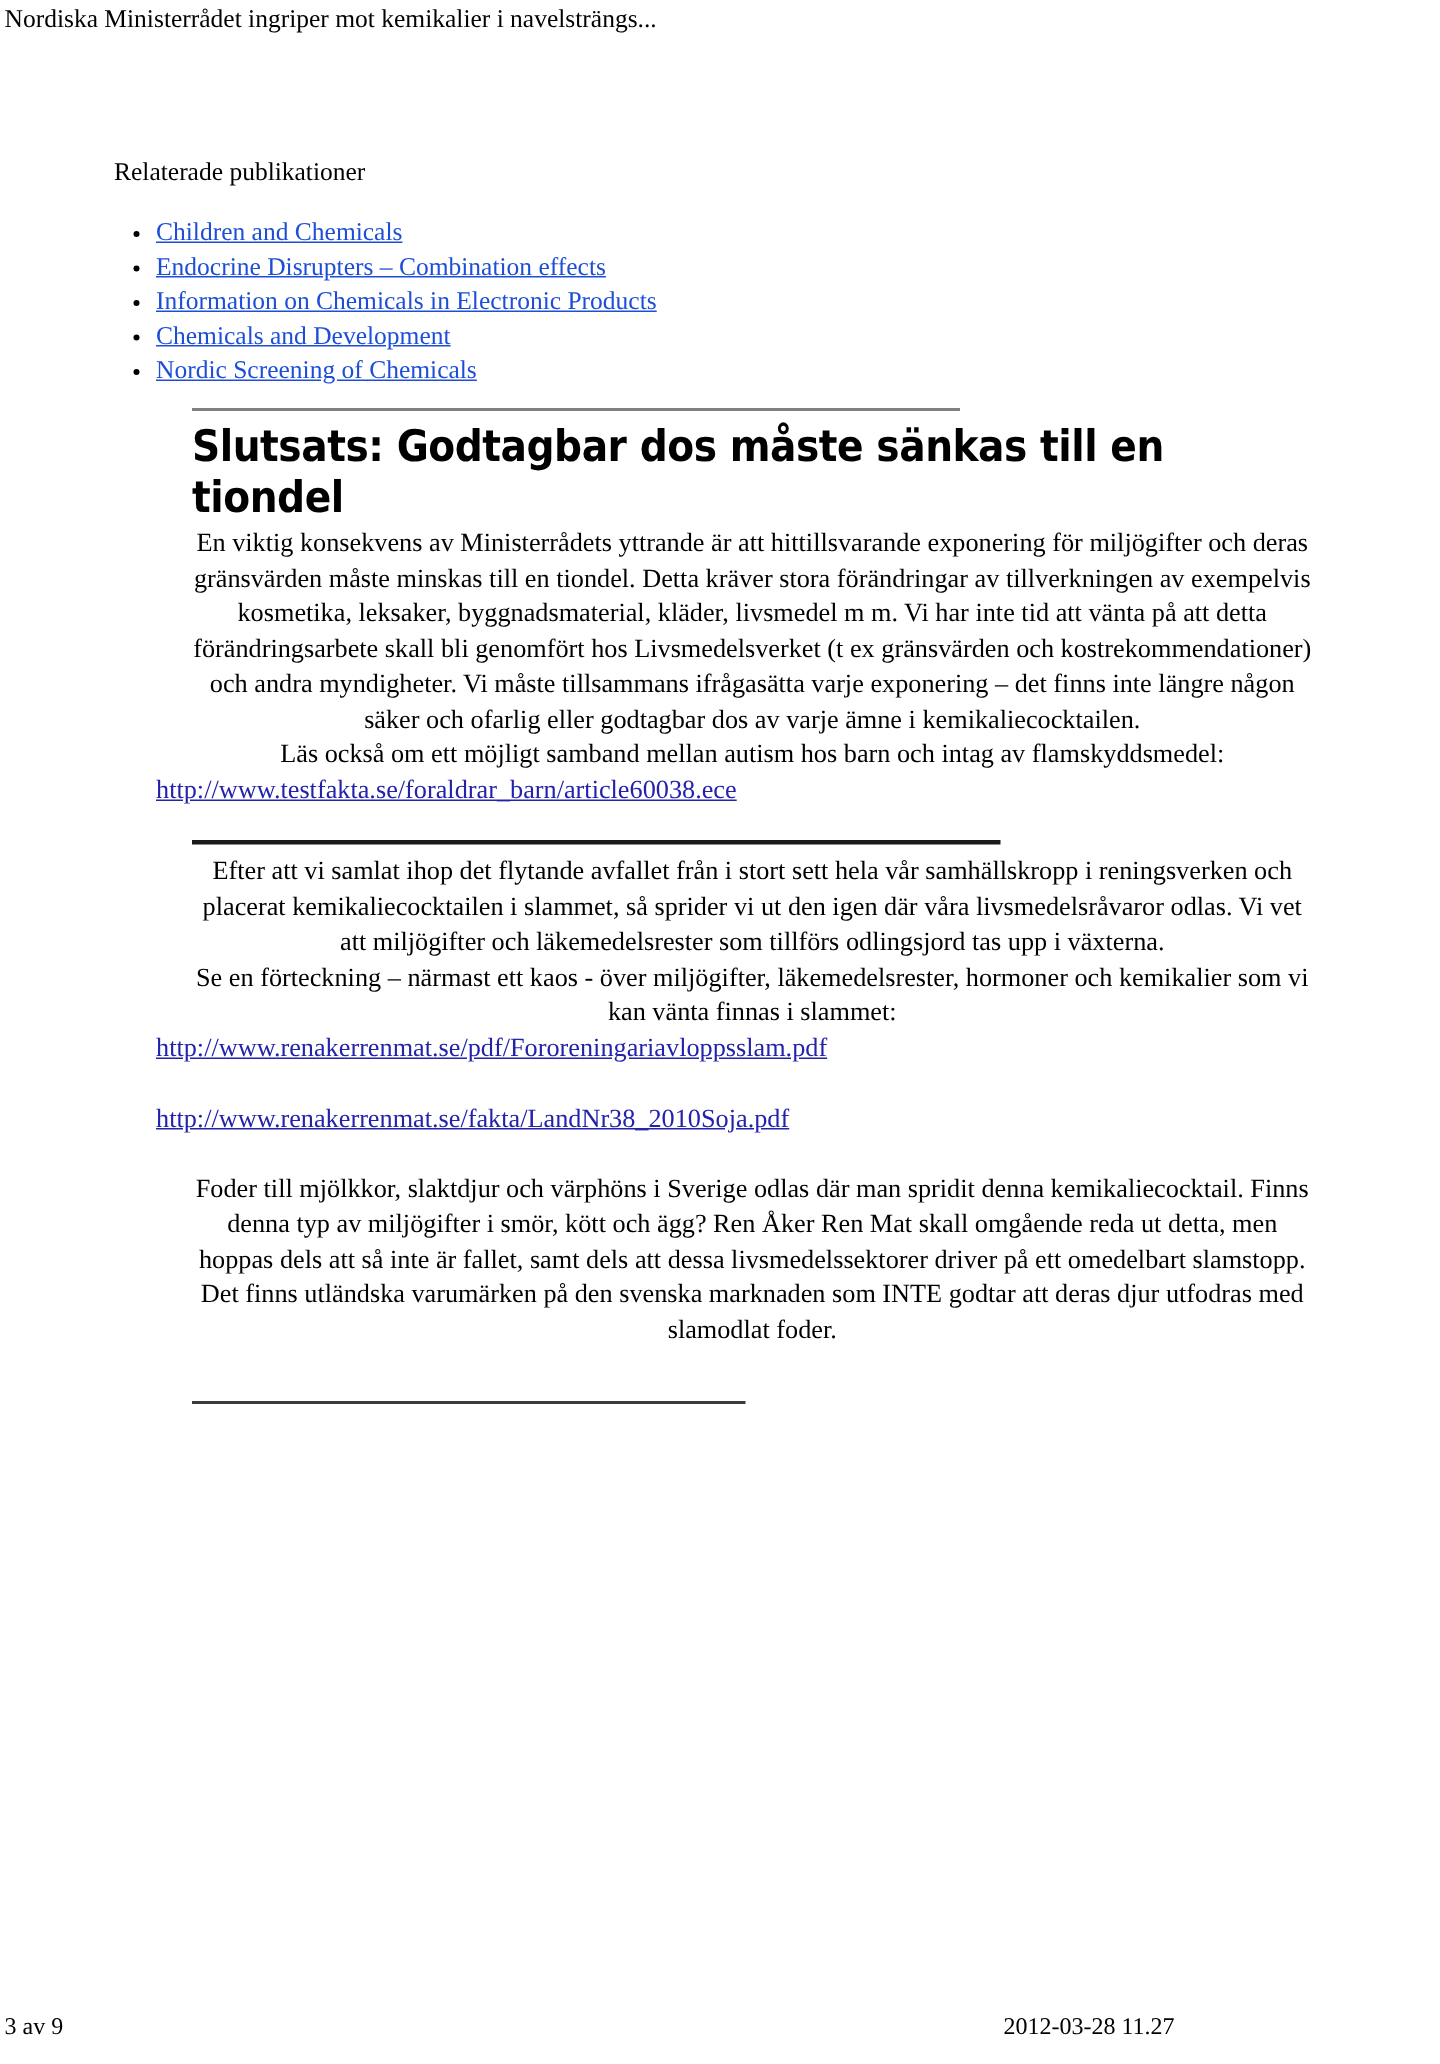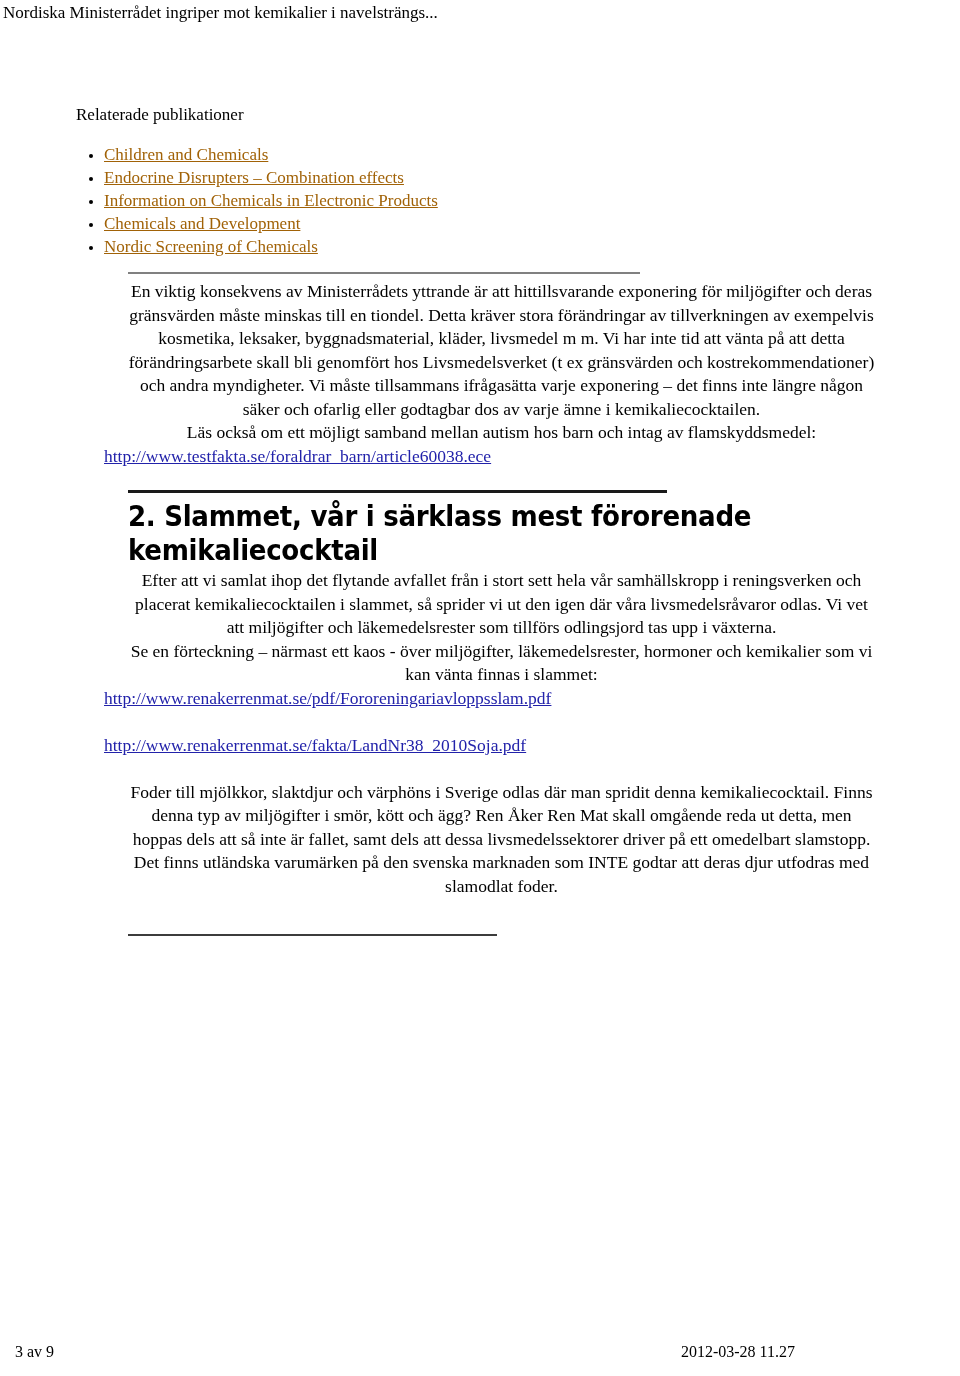--- a/index.html
+++ b/index.html
@@ -52,21 +52,21 @@
     font-size: 17px;
     line-height: 23px;
     margin: 0;
     padding: 0;
   }
   ul.pub-list li::marker {
     color: #000;
     font-size: 15px;
   }
   a.doc-link {
-    color: #a16207;
+    color: #1d4ed8;
     text-decoration: underline;
     font-size: 17px;
   }
 
   
   .rule {
     height: 0;
     border: 0;
     margin: 0;
     padding: 0;
@@ -118,21 +118,21 @@
   p.link-line.gap { margin-top: 24px; }
 
   .inline-link {
     color: #2222aa;
     text-decoration: underline;
   }
 
   
   .page-footer {
     position: absolute;
-    left: 12px;
+    left: 0;
     bottom: 12px;
     width: 788px;
     height: 22px;
   }
   .footer-left {
     position: absolute;
     left: 3px;
     top: 0;
     font-size: 16px;
     line-height: 20px;
@@ -157,32 +157,32 @@
   <ul class="pub-list">
     <li><a class="doc-link" href="#">Children and Chemicals</a></li>
     <li><a class="doc-link" href="#">Endocrine Disrupters – Combination effects</a></li>
     <li><a class="doc-link" href="#">Information on Chemicals in Electronic Products</a></li>
     <li><a class="doc-link" href="#">Chemicals and Development</a></li>
     <li><a class="doc-link" href="#">Nordic Screening of Chemicals</a></li>
   </ul>
 
   <hr class="rule rule-gray">
 
+  <h1 class="sec-heading">Slutsats: Godtagbar dos måste sänkas till en tiondel</h1>
 
   <p class="body">En viktig konsekvens av Ministerrådets yttrande är att hittillsvarande exponering för miljögifter och deras gränsvärden måste minskas till en tiondel. Detta kräver stora förändringar av tillverkningen av exempelvis kosmetika, leksaker, byggnadsmaterial, kläder, livsmedel m m. Vi har inte tid att vänta på att detta förändringsarbete skall bli genomfört hos Livsmedelsverket (t ex gränsvärden och kostrekommendationer) och andra myndigheter. Vi måste tillsammans ifrågasätta varje exponering – det finns inte längre någon säker och ofarlig eller godtagbar dos av varje ämne i kemikaliecocktailen.</p>
 
   <p class="body">Läs också om ett möjligt samband mellan autism hos barn och intag av flamskyddsmedel:</p>
 
   <p class="link-line">
     <a class="inline-link" href="#">http://www.testfakta.se/foraldrar_barn/article60038.ece</a>
   </p>
 
   <hr class="rule rule-dark">
 
-  <h1 class="sec-heading">2. Slammet, vår i särklass mest förorenade kemikaliecocktail</h1>
 
   <p class="body">Efter att vi samlat ihop det flytande avfallet från i stort sett hela vår samhällskropp i reningsverken och placerat kemikaliecocktailen i slammet, så sprider vi ut den igen där våra livsmedelsråvaror odlas. Vi vet att miljögifter och läkemedelsrester som tillförs odlingsjord tas upp i växterna.</p>
 
   <p class="body">Se en förteckning – närmast ett kaos - över miljögifter, läkemedelsrester, hormoner och kemikalier som vi kan vänta finnas i slammet:</p>
 
   <p class="link-line">
     <a class="inline-link" href="#">http://www.renakerrenmat.se/pdf/Fororeningariavloppsslam.pdf</a>
   </p>
 
   <p class="link-line gap">

